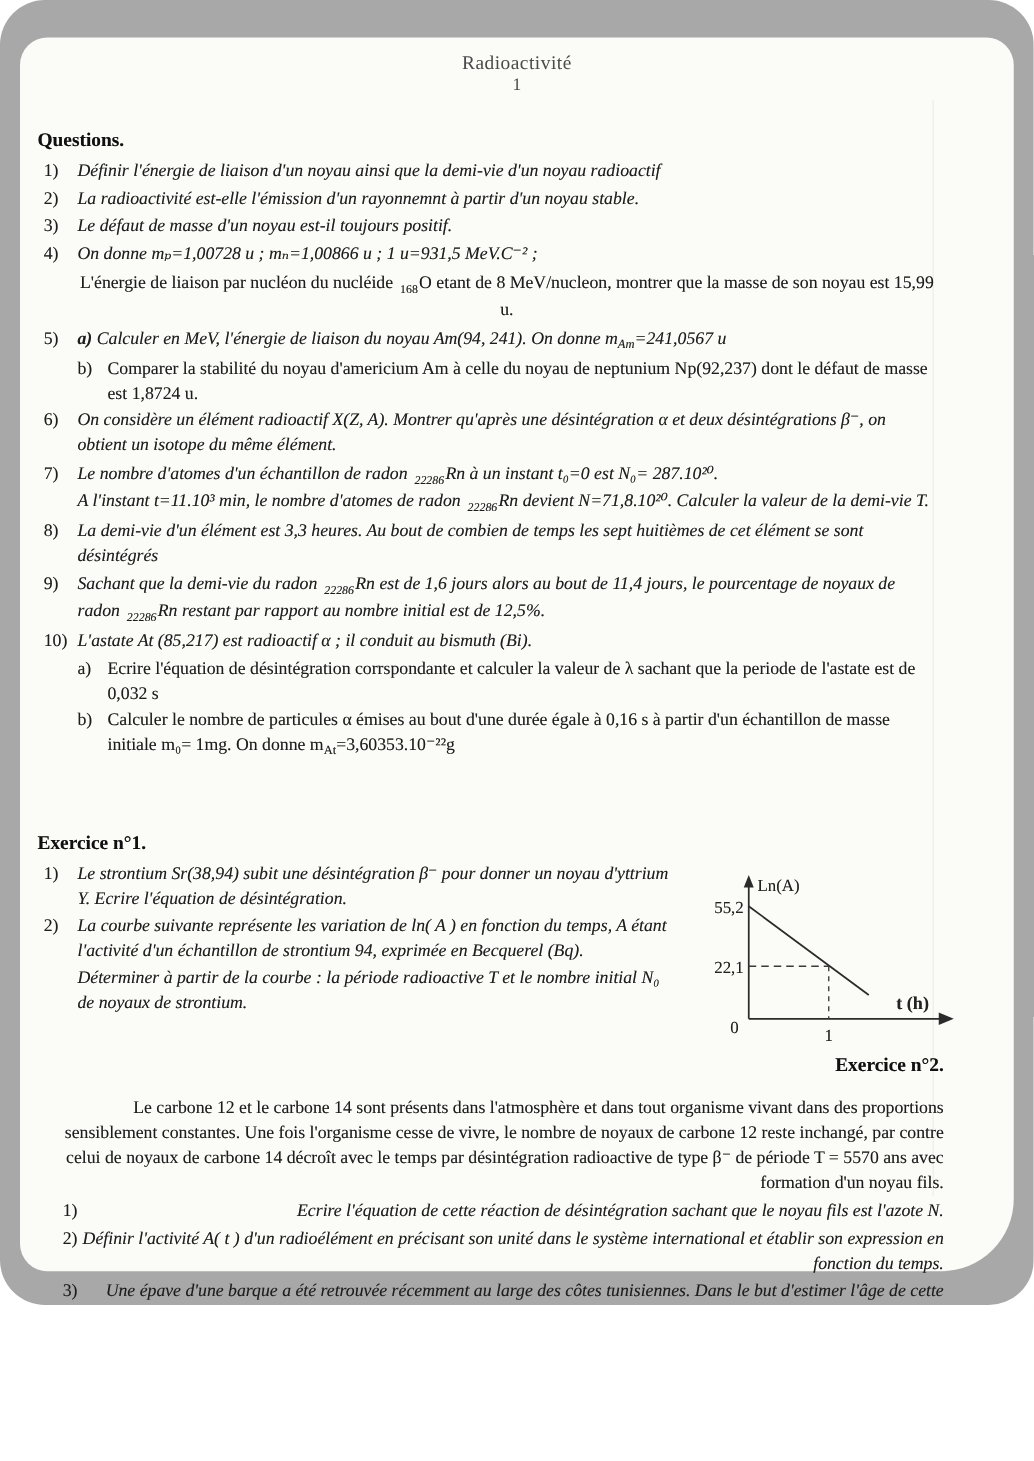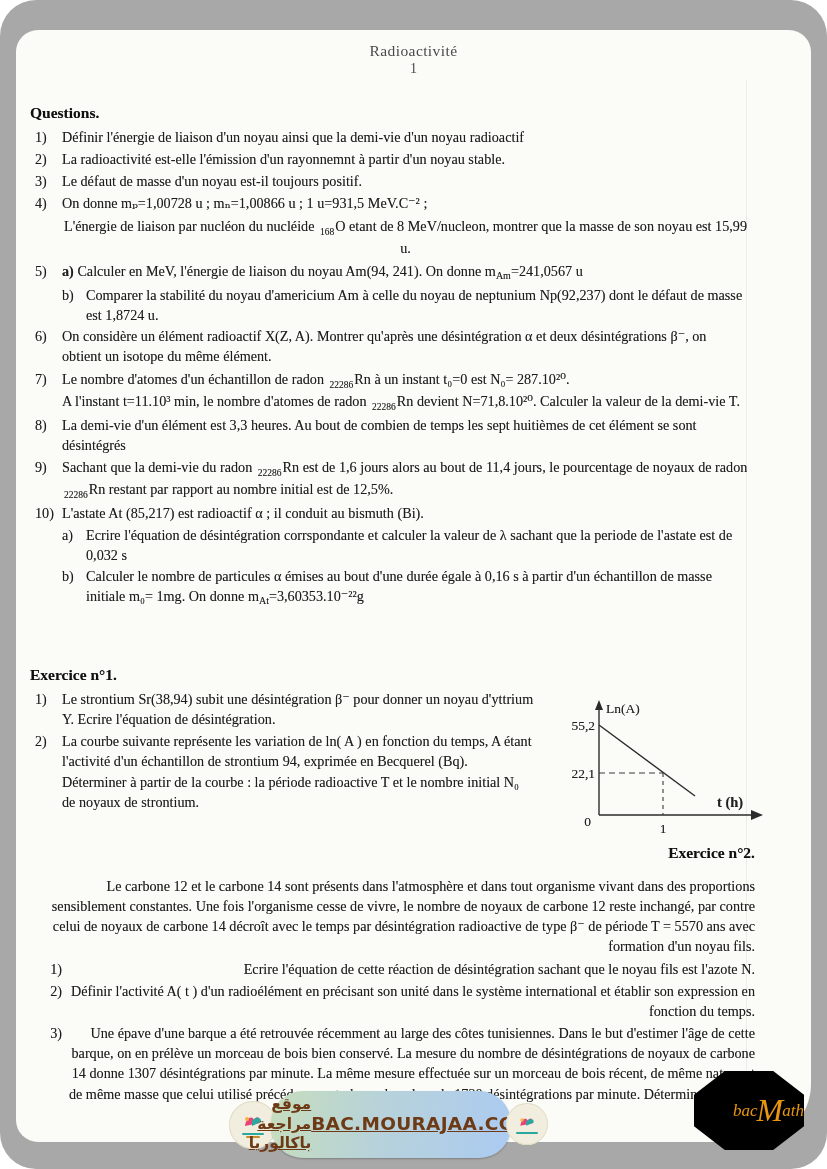--- a/index.html
+++ b/index.html
@@ -1,35 +1,35 @@
 <!DOCTYPE html>
 <html><head>
 <meta charset="utf-8">
 <style>
   html,body{margin:0;padding:0;background:#ffffff;}
   .root{
-    position:relative;width:827px;height:1169px;overflow:hidden;
+    position:relative;width:827px;height:1044px;overflow:hidden;
     font-family:"Liberation Serif","DejaVu Serif","DejaVu Sans",serif;
     color:#1d1d1d;
   }
   .frame{position:absolute;inset:0;background:#a8a8a8;border-radius:36px;}
   .paper{
     position:absolute;left:16px;top:30px;right:16px;bottom:27px;
     background:#fbfbf8;border-radius:22px;border-bottom-right-radius:58px;
   }
   .fold-line{position:absolute;top:50px;bottom:60px;right:64px;width:1px;background:rgba(0,0,0,0.06);}
   .title-block{position:absolute;top:12px;left:0;right:0;text-align:center;color:#4a4a4a;}
   .doc-title{font-size:15.5px;letter-spacing:0.4px;}
   .doc-pageno{font-size:14px;margin-top:1px;}
   .sec-heading{font-weight:700;font-size:15.5px;color:#101010;margin-bottom:3px;}
   .body-txt{font-size:14.2px;line-height:1.42;text-shadow:0 0 0.5px rgba(40,40,40,0.45);}
   .questions-sec{position:absolute;left:14px;top:72px;right:62px;}
   .qrow{display:flex;margin-bottom:2px;}
   .qnum{flex:none;width:32px;padding-left:5px;box-sizing:border-box;}
-  .qtext{flex:1;}
+  .qtext{flex:1;font-style:italic;}
   .subrow{display:flex;margin-left:32px;margin-bottom:1px;}
   .sublabel{flex:none;width:24px;}
   .subtext{flex:1;}
   .indent-block{margin-left:32px;margin-top:0;margin-bottom:3px;text-align:center;}
   .nuc{display:inline-flex;flex-direction:row;align-items:center;vertical-align:-4px;
        font-size:9.5px;line-height:1.05;margin:0 1px 0 2px;}
   .subtxt{font-size:10px;vertical-align:-3px;}
   .ex1-sec{position:absolute;left:14px;top:634px;right:30px;}
   .ex1-flex{display:flex;align-items:flex-start;}
   .ex1-left{width:505px;flex:none;}

